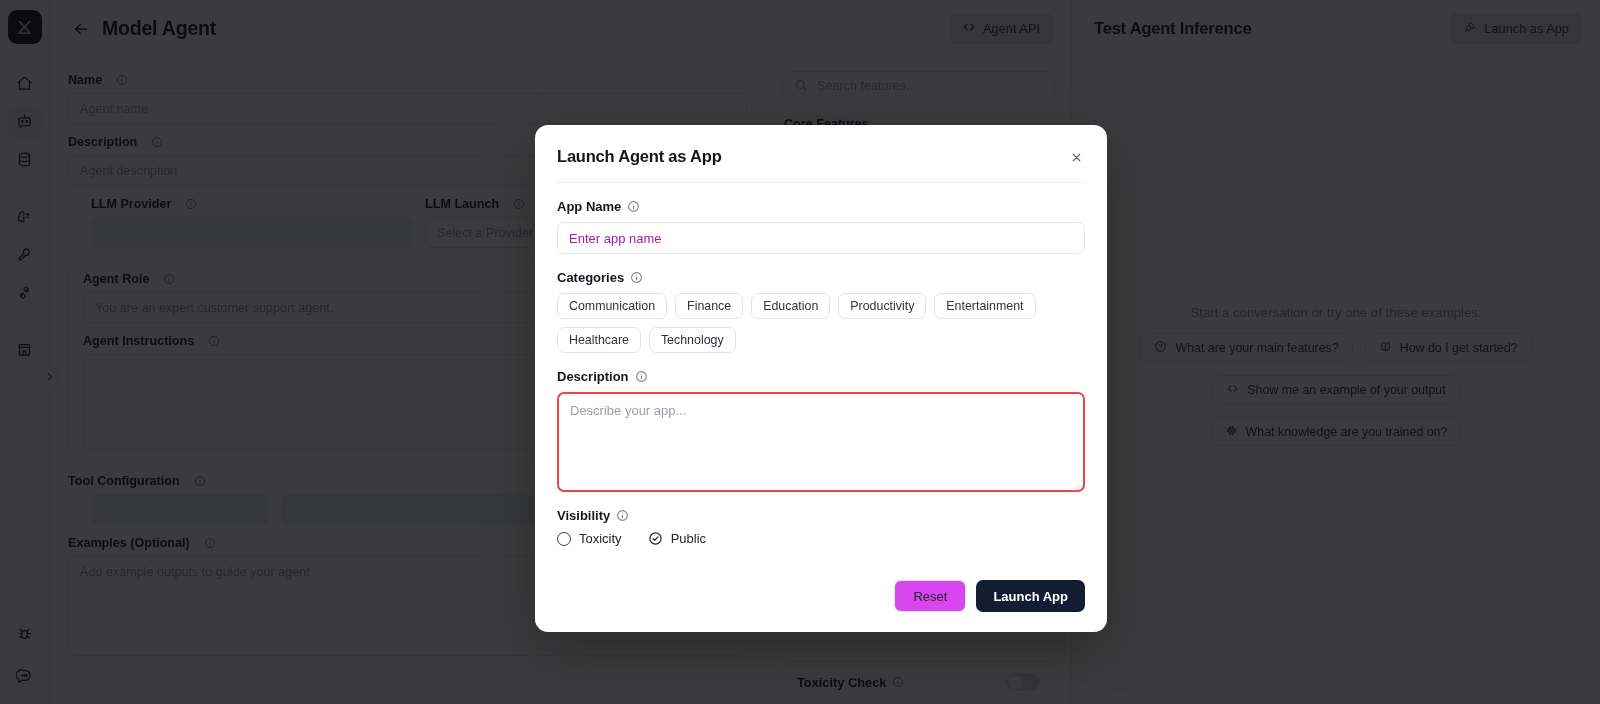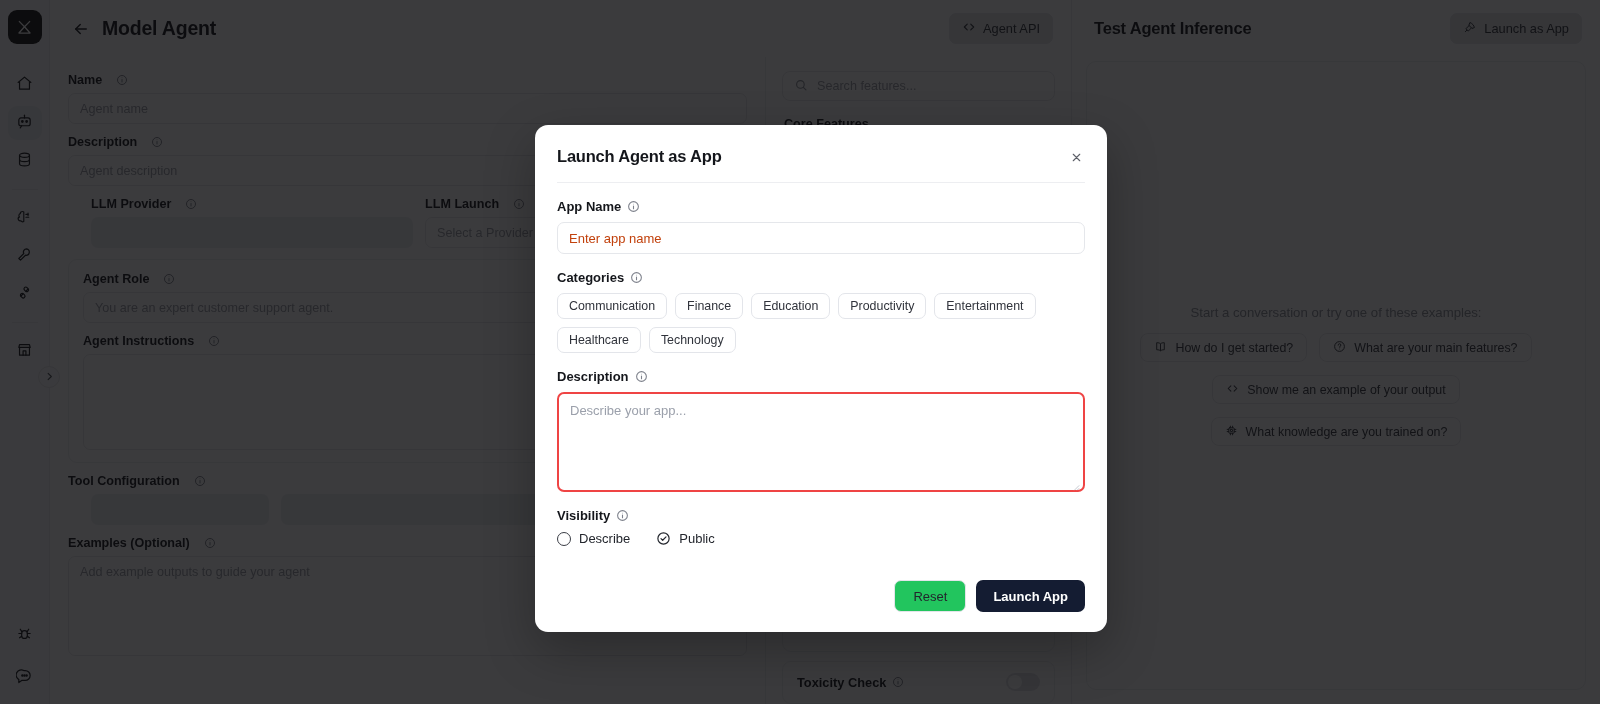--- a/index.html
+++ b/index.html
@@ -297,21 +297,21 @@
     font-size: 13px; font-weight: 600; color: #14161b;
     margin-bottom: 8px;
   }
   .m-input {
     height: 32px;
     border: 1px solid #e5e7eb;
     border-radius: 7px;
     display: flex; align-items: center;
     padding: 0 11px;
     font-size: 13px;
-    color: #c2410c;
+    color: #a21caf;
   }
   .m-textarea {
     height: 100px;
     border: 2px solid #ef4444;
     border-radius: 7px;
     padding: 9px 11px;
     font-size: 13px;
     color: #9ba0ab;
     position: relative;
   }
@@ -345,21 +345,21 @@
     display: flex;
     justify-content: flex-end;
     gap: 10px;
     margin-top: 34px;
   }
   .btn-reset {
     height: 32px;
     padding: 0 18px;
     border: 1px solid #e3e5ea;
     border-radius: 7px;
-    background: #22c55e;
+    background: #d946ef;
     font-size: 13px;
     color: #23262d;
     font-family: "Liberation Sans", sans-serif;
   }
   .btn-launch {
     height: 32px;
     padding: 0 17px;
     border: none;
     border-radius: 7px;
     background: #141c32;
@@ -686,36 +686,36 @@
               </svg>
             </span>
             <span>Launch as App</span>
           </div>
         </div>
         <div class="chat-area">
           <div class="chat-hint">Start a conversation or try one of these examples:</div>
           <div class="chip-row">
             <div class="chip">
               <span>
-                <svg width="13" height="13" viewBox="0 0 24 24" fill="none" stroke="currentColor" stroke-width="1.8" stroke-linejoin="round">
-                    <path d="M12 7c-1.8-1.6-4-2-7-2v13c3 0 5.2.4 7 2 1.8-1.6 4-2 7-2V5c-3 0-5.2.4-7 2z"></path>
-                    <path d="M12 7v13"></path>
-                  </svg>
-              </span>
-              <span>How do I get started?</span>
-            </div>
-            <div class="chip">
-              <span>
                 <svg width="13" height="13" viewBox="0 0 24 24" fill="none" stroke="currentColor" stroke-width="1.8">
                     <circle cx="12" cy="12" r="9"></circle>
                     <path d="M9.5 9.5a2.5 2.5 0 1 1 3 2.4v1.6" stroke-linecap="round"></path>
                     <circle cx="12" cy="16.6" r="0.9" fill="currentColor" stroke="none"></circle>
                   </svg>
               </span>
               <span>What are your main features?</span>
+            </div>
+            <div class="chip">
+              <span>
+                <svg width="13" height="13" viewBox="0 0 24 24" fill="none" stroke="currentColor" stroke-width="1.8" stroke-linejoin="round">
+                    <path d="M12 7c-1.8-1.6-4-2-7-2v13c3 0 5.2.4 7 2 1.8-1.6 4-2 7-2V5c-3 0-5.2.4-7 2z"></path>
+                    <path d="M12 7v13"></path>
+                  </svg>
+              </span>
+              <span>How do I get started?</span>
             </div>
           </div>
           <div class="chip-row">
             <div class="chip">
               <span>
                 <svg width="13" height="13" viewBox="0 0 24 24" fill="none" stroke="currentColor" stroke-width="1.9" stroke-linecap="round" stroke-linejoin="round">
                     <path d="M9 7l-5 5 5 5"></path>
                     <path d="M15 7l5 5-5 5"></path>
                   </svg>
               </span>
@@ -818,21 +818,21 @@
           <svg width="13" height="13" viewBox="0 0 24 24" fill="none" stroke="currentColor" stroke-width="2">
               <circle cx="12" cy="12" r="9"></circle>
               <path d="M12 11v5" stroke-linecap="round"></path>
               <circle cx="12" cy="7.6" r="0.9" fill="currentColor" stroke="none"></circle>
             </svg>
         </span>
       </div>
       <div class="vis-row">
         <div class="vis-opt">
           <span class="radio-off"></span>
-          <span>Describe</span>
+          <span>Toxicity</span>
         </div>
         <div class="vis-opt">
           <span class="radio-on">
             <svg width="15" height="15" viewBox="0 0 24 24" fill="none" stroke="currentColor" stroke-width="1.9" stroke-linecap="round" stroke-linejoin="round">
                 <circle cx="12" cy="12" r="9"></circle>
                 <path d="M8 12.2l2.7 2.6L16 9.5"></path>
               </svg>
           </span>
           <span>Public</span>
         </div>

